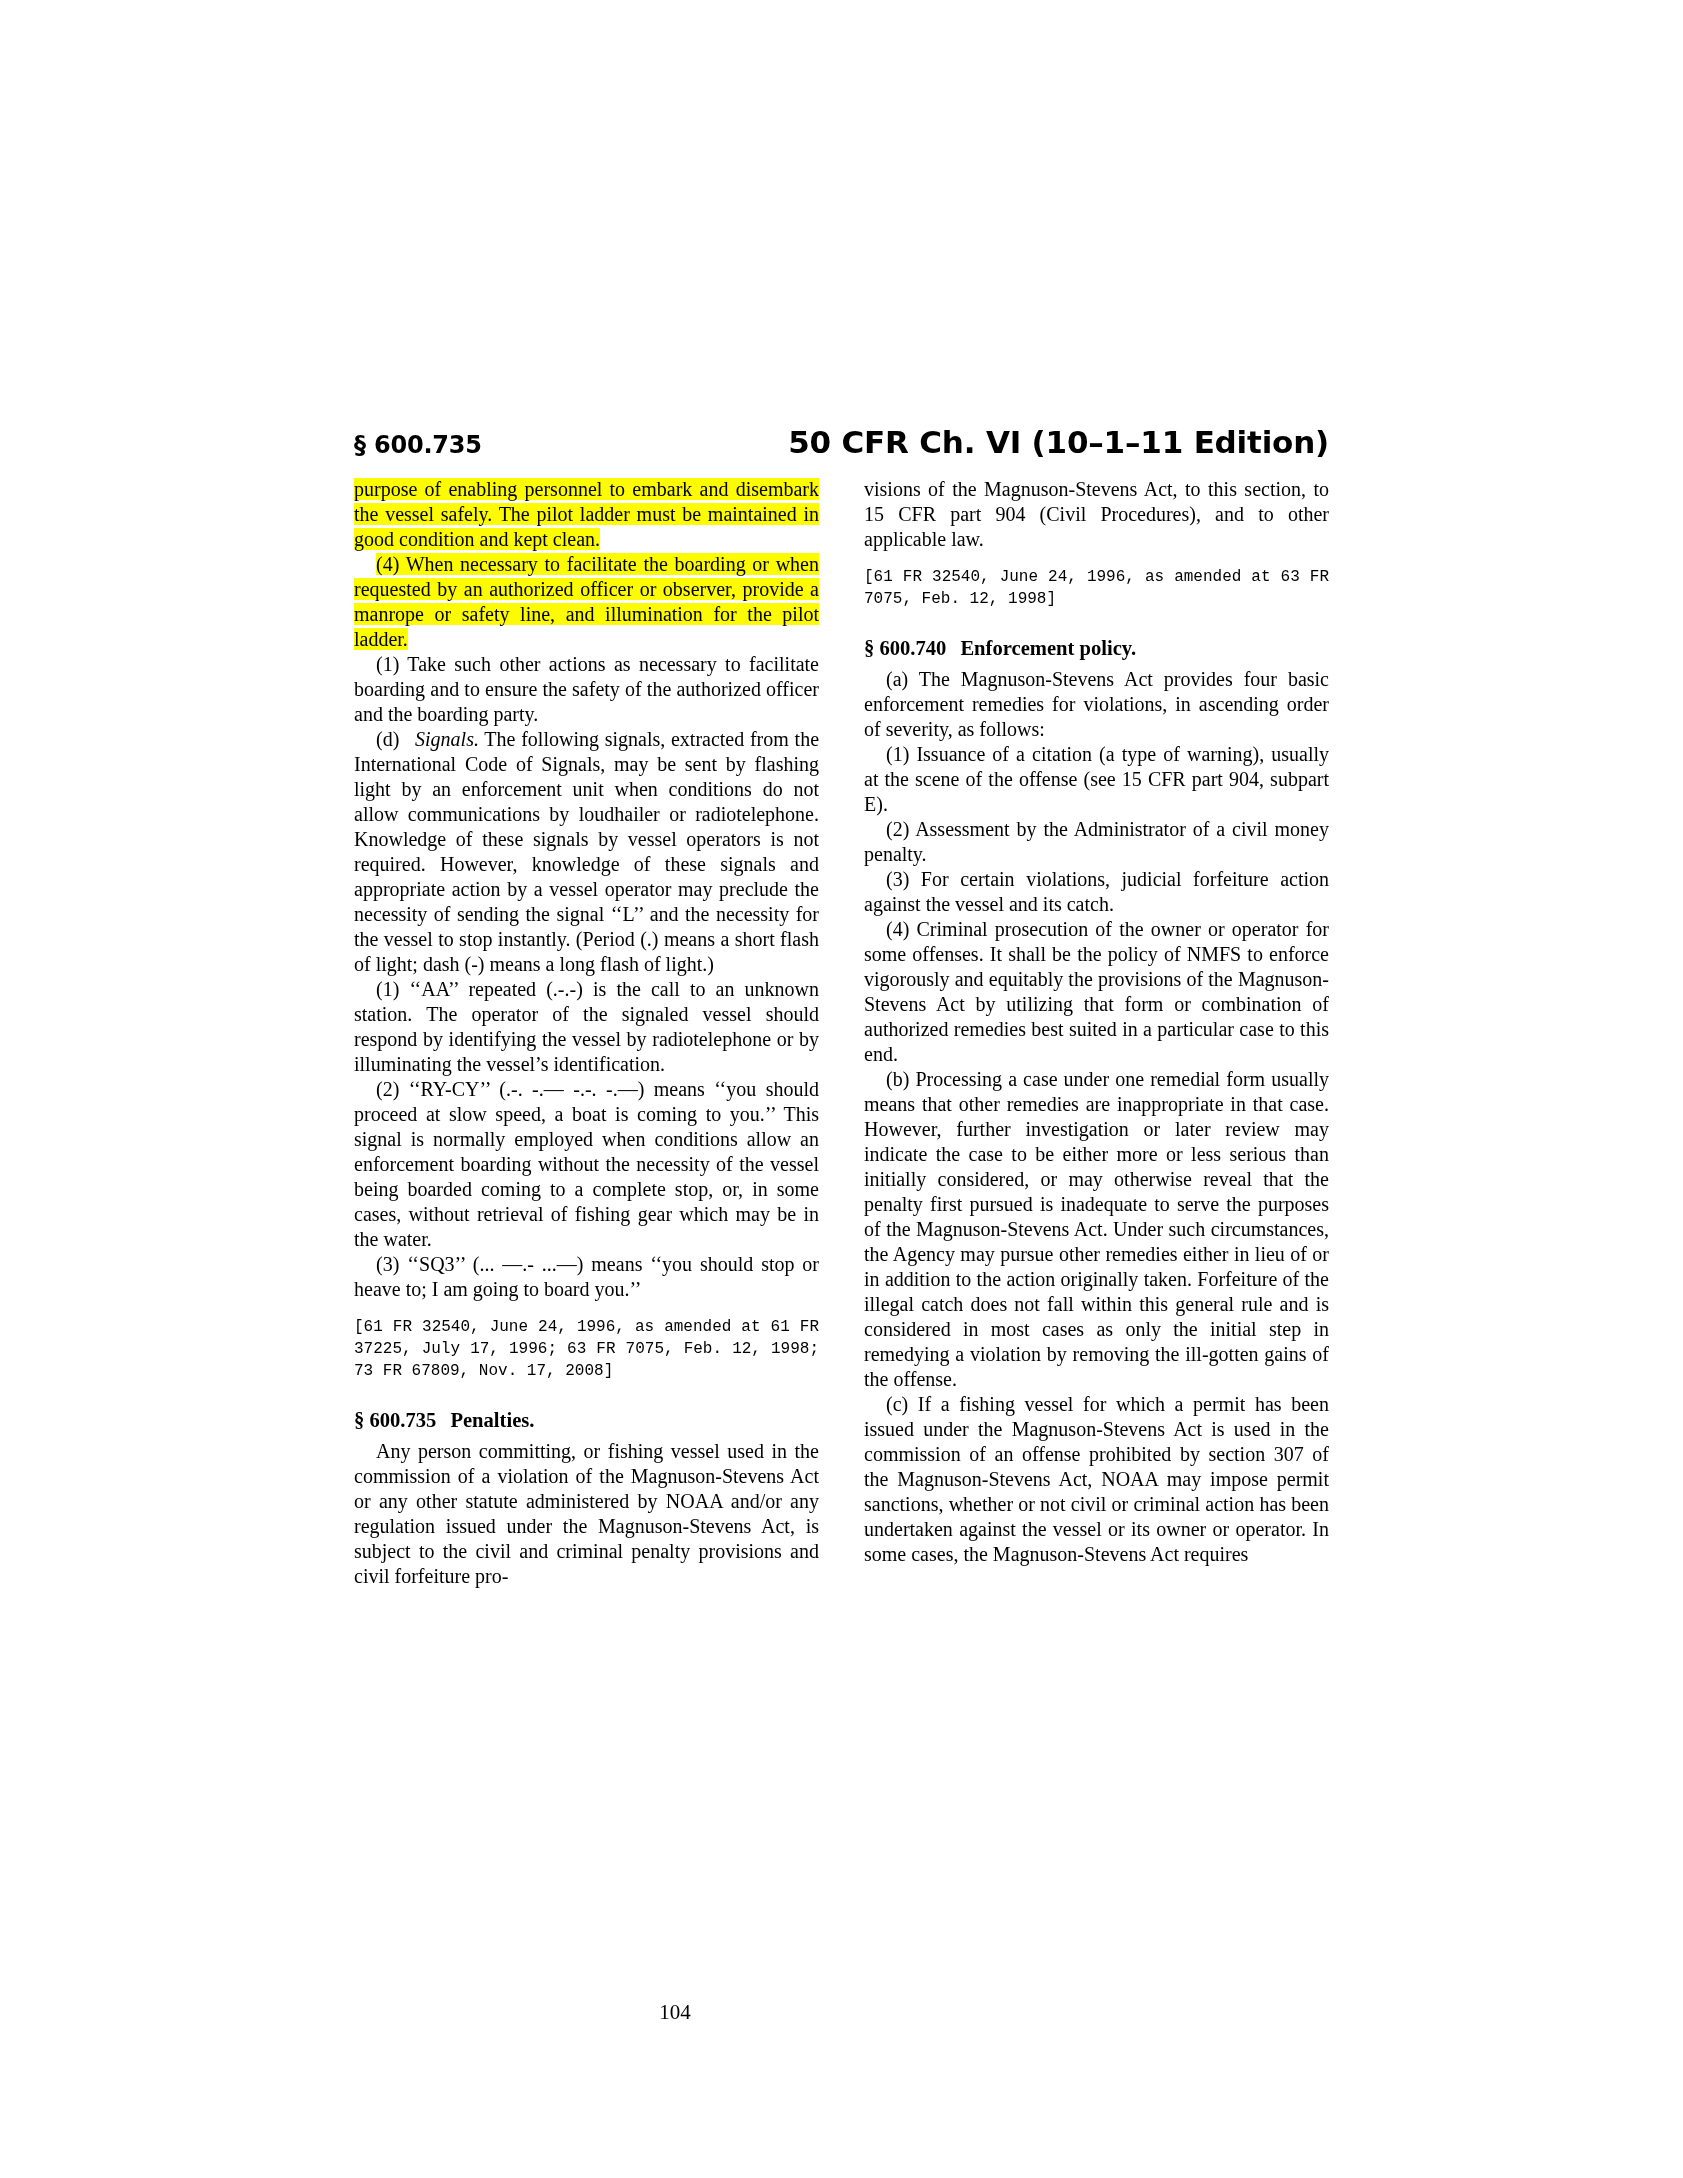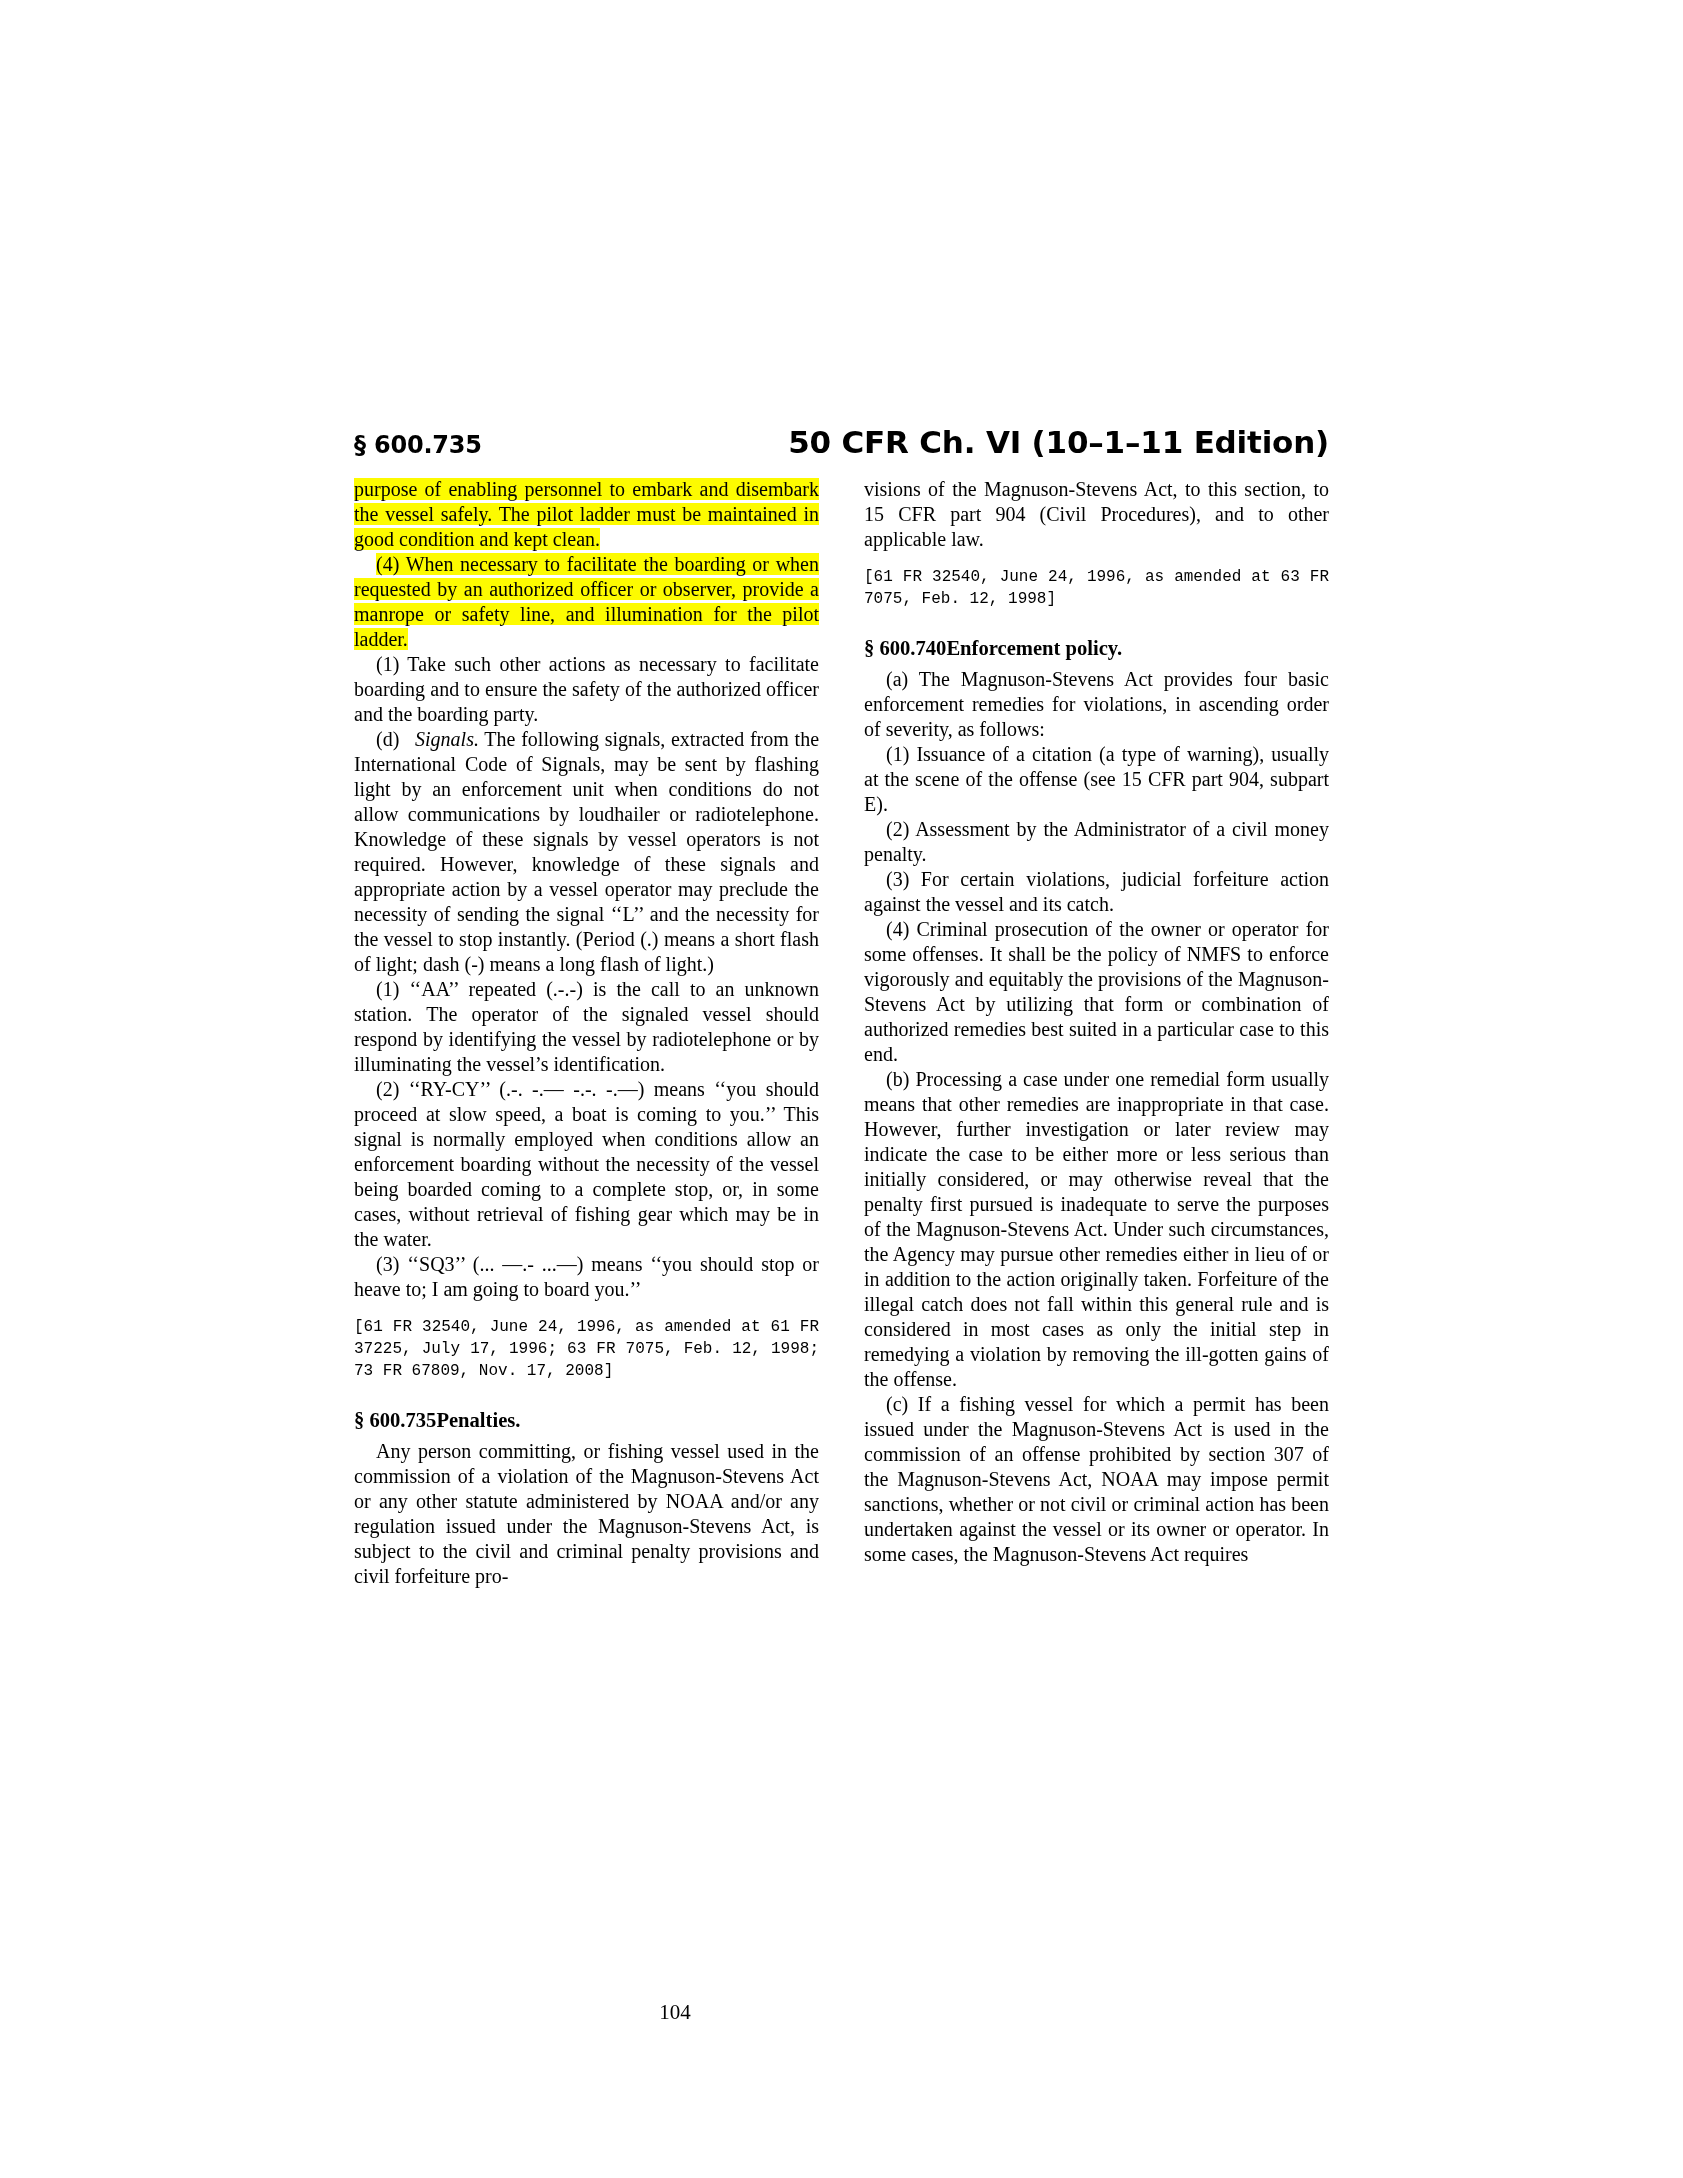--- a/index.html
+++ b/index.html
@@ -89,20 +89,21 @@
 
   h3.sec-head {
     margin: 26px 0 6px 0;
     font-family: "Liberation Serif", serif;
     font-weight: bold;
     font-size: 20.6px;
     line-height: 25px;
     text-indent: 0;
   }
   h3.sec-head .sec-num {
+    margin-right: 14px;
     white-space: nowrap;
   }
 
   .ital { font-style: italic; margin-left: 10px; }
 
   
   p.body.hl-block {
     background: transparent;
   }
   p.body.hl-block > span.hl-run {

